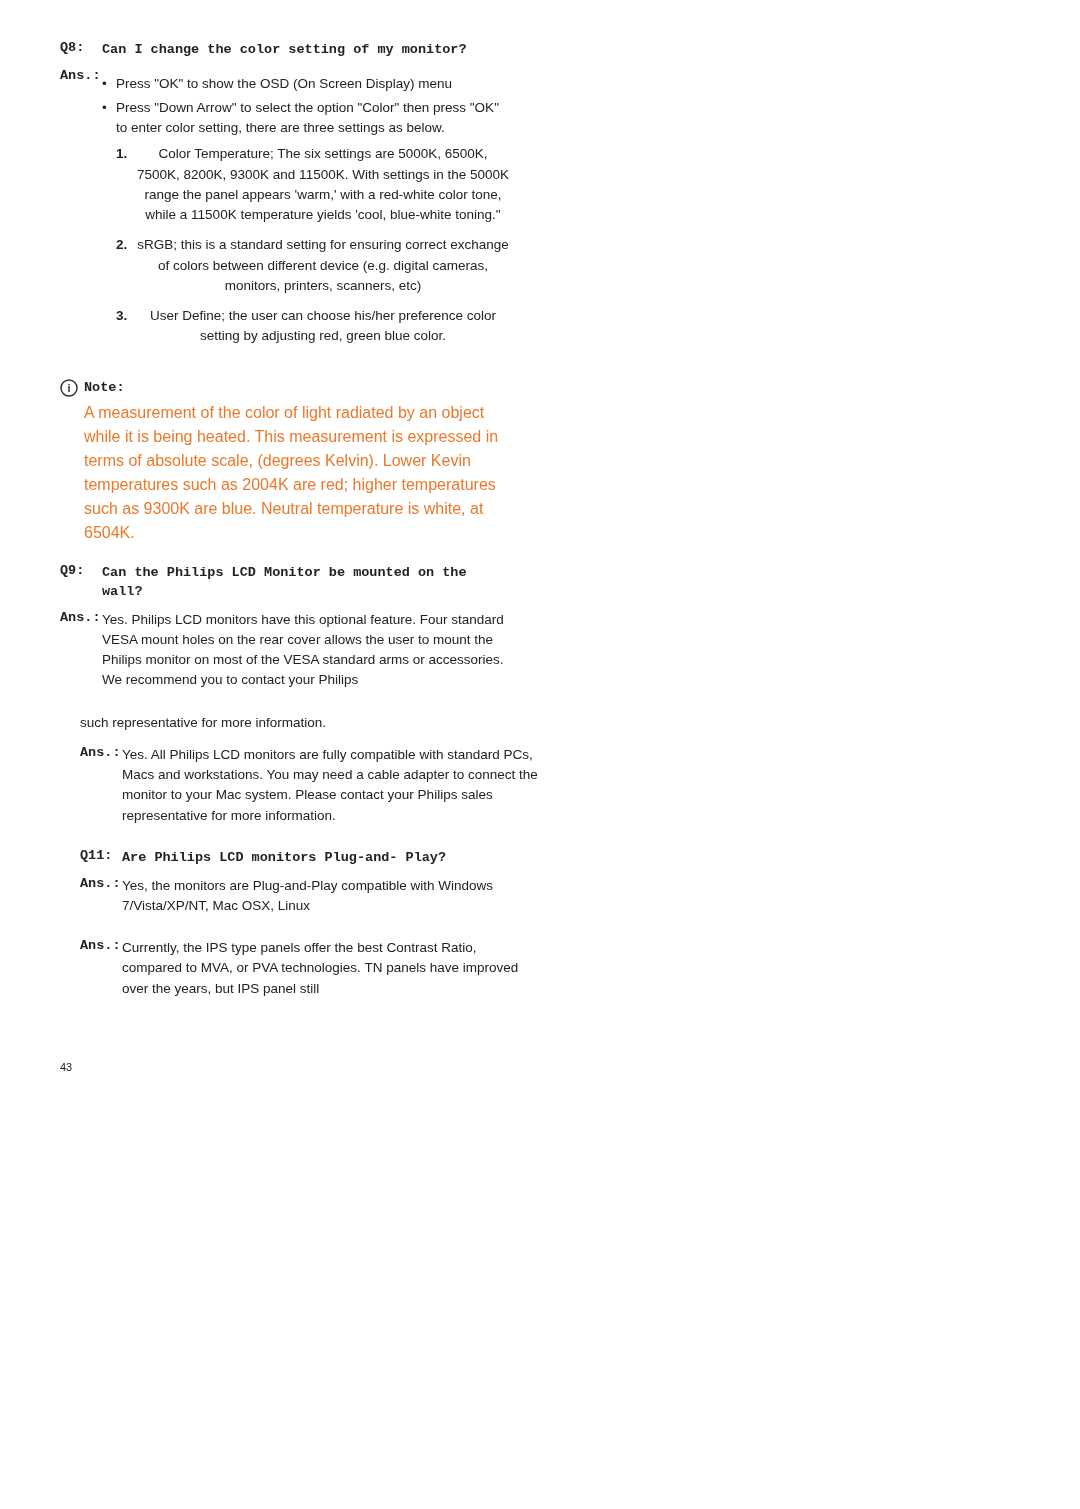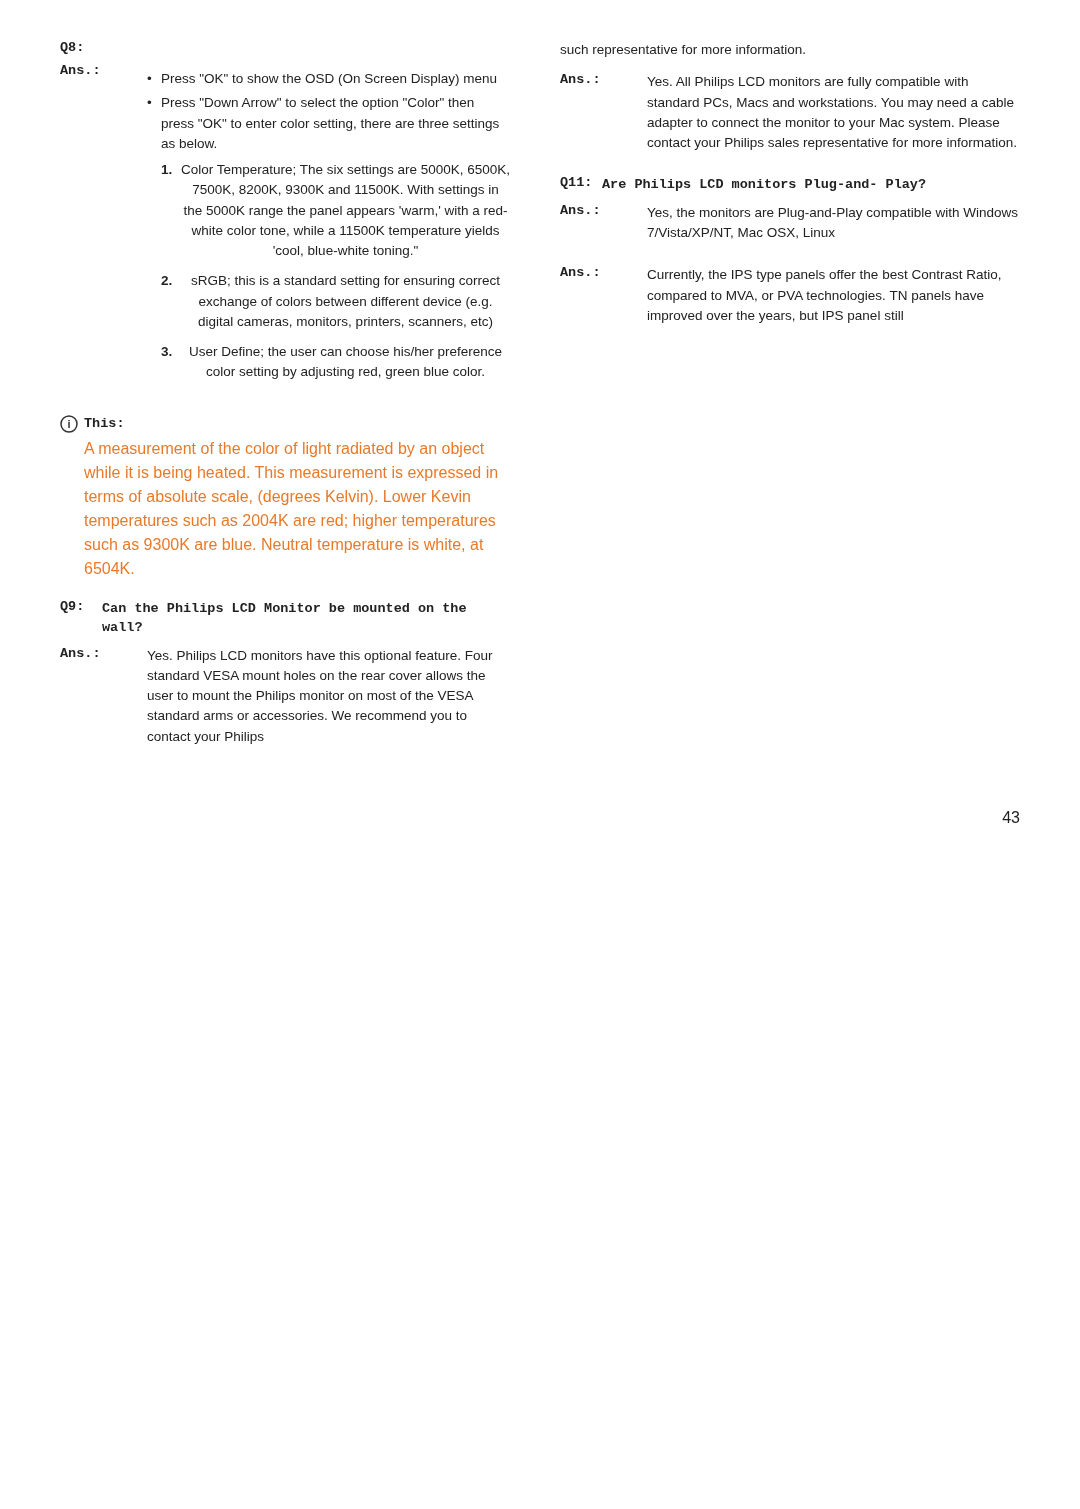--- a/index.html
+++ b/index.html
@@ -13,21 +13,21 @@
       font-family: Arial, Helvetica, sans-serif;
       font-size: 13.5px;
       color: #222222;
       width: 1080px;
       min-height: 1509px;
       padding: 40px 60px 60px 60px;
     }
 
     .page-container {
       display: flex;
-      flex-direction: row;
+      flex-direction: column;
       gap: 0;
       width: 100%;
     }
 
     .left-column {
       width: 50%;
       padding-right: 30px;
     }
 
     .right-column {
@@ -58,21 +58,20 @@
       font-family: 'Courier New', monospace;
       font-size: 13.5px;
       color: #222;
       line-height: 1.45;
     }
 
     .answer {
       display: flex;
       align-items: flex-start;
       margin-bottom: 8px;
-      gap: 45px;
     }
 
     .a-label {
       font-weight: bold;
       font-family: 'Courier New', monospace;
       font-size: 13.5px;
       min-width: 42px;
       color: #222;
     }
 
@@ -154,36 +153,37 @@
     }
 
     .note-text {
       color: #e8792a;
       font-size: 16px;
       line-height: 1.5;
       padding-left: 24px;
     }
 
     .page-number {
-      text-align: right;
+      text-align: left;
       margin-top: 40px;
-      font-size: 16px;
+      font-size: 11px;
       color: #222;
     }
   </style>
 </head>
 <body>
 
 <div class="page-container">
 
   <div class="left-column">
 
     <div class="qa-block">
       <div class="question">
         <span class="q-label">Q8:</span>
+        <span class="q-text">Can I change the color setting of my monitor?</span>
       </div>
       <div class="answer">
         <span class="a-label">Ans.:</span>
         <div class="a-text">
           <ul class="bullet-list">
             <li>Press "OK" to show the OSD (On Screen Display) menu</li>
             <li>Press "Down Arrow" to select the option "Color" then press "OK" to enter color setting, there are three settings as below.</li>
           </ul>
           <ol class="numbered-list">
             <li>Color Temperature; The six settings are 5000K, 6500K, 7500K, 8200K, 9300K and 11500K. With settings in the 5000K range the panel appears 'warm,' with a red-white color tone, while a 11500K temperature yields 'cool, blue-white toning."</li>
@@ -195,21 +195,21 @@
     </div>
 
     <div class="note-block">
       <div class="note-header">
         <span class="note-icon">
           <svg width="18" height="18" viewBox="0 0 18 18" fill="none" xmlns="http://www.w3.org/2000/svg">
             <circle cx="9" cy="9" r="8" stroke="#333" stroke-width="1.5" fill="none"></circle>
             <text x="9" y="13" text-anchor="middle" font-size="11" fill="#333" font-family="Arial" font-weight="bold">i</text>
           </svg>
         </span>
-        <span class="note-label">This:</span>
+        <span class="note-label">Note:</span>
       </div>
       <p class="note-text">A measurement of the color of light radiated by an object while it is being heated. This measurement is expressed in terms of absolute scale, (degrees Kelvin). Lower Kevin temperatures such as 2004K are red; higher temperatures such as 9300K are blue. Neutral temperature is white, at 6504K.</p>
     </div>
 
     <div class="qa-block">
       <div class="question">
         <span class="q-label">Q9:</span>
         <span class="q-text">Can the Philips LCD Monitor be  mounted on the wall?</span>
       </div>
       <div class="answer">

